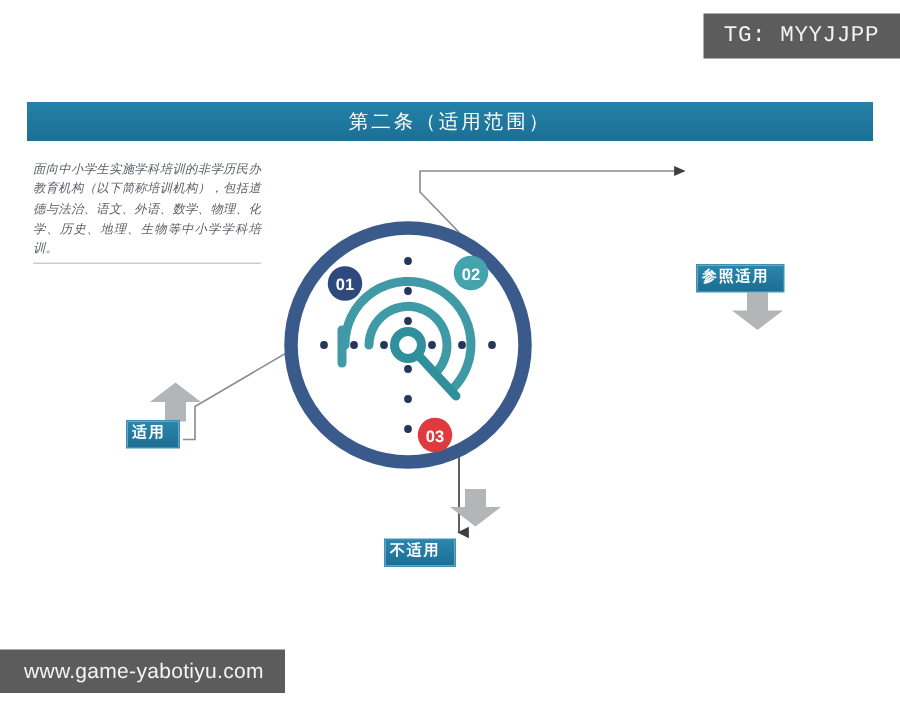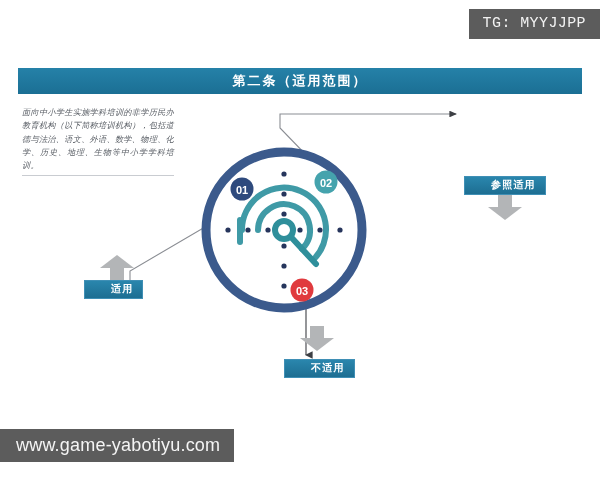--- a/index.html
+++ b/index.html
@@ -30,21 +30,21 @@
     font-family: Liberation Mono, monospace;
   }
 
   
   .watermark {
     position: absolute;
     left: 0px;
     bottom: 18px;
     background: #5c5c5c;
     color: #f4f4f4;
-    font-size: 18px;
+    font-size: 14px;
     letter-spacing: 0.2px;
     padding: 7px 14px 8px 16px;
     line-height: 1;
     white-space: nowrap;
   }
 
   
   .card {
     position: absolute;
     left: 18px;
@@ -55,21 +55,21 @@
 
   .title-bar {
     position: absolute;
     left: 0;
     top: 0;
     width: 564px;
     height: 26px;
     background: linear-gradient(180deg, #2581a8 0%, #1b6f94 100%);
     color: #ffffff;
     font-size: 13px;
-    font-weight: bold;
+    font-weight: normal;
     letter-spacing: 2px;
     display: flex;
     align-items: center;
     justify-content: center;
   }
 
   
   .txt {
     color: #5a5f66;
     font-size: 8.2px;
@@ -114,27 +114,27 @@
 
   
   .pill {
     position: absolute;
     background: linear-gradient(180deg, #2a86ad 0%, #1d6e92 100%);
     border: 1px solid #3f8fb5;
     color: #ffffff;
     font-size: 10px;
     font-weight: bold;
     letter-spacing: 1.2px;
-    padding: 3px 9px 4px 26px;
+    padding: 3px 9px 4px 3px;
     line-height: 1;
     white-space: nowrap;
   }
   .pill-applicable   { left: 66px;  top: 212px; }
   .pill-reference    { left: 446px; top: 108px; }
-  .pill-notapplicable{ left: 266px; top: 291px; }
+  .pill-notapplicable{ left: 238px; top: 291px; }
 
   
   .arrow {
     position: absolute;
     background: #b3b5b7;
   }
   .arrow .shaft { position:absolute; background:#b3b5b7; }
   .arrow .head  { position:absolute; width:0; height:0; }
 
   
@@ -163,21 +163,21 @@
   .arrow-down-center .head {
     left: 0; top: 12px;
     border-left: 17px solid transparent;
     border-right: 17px solid transparent;
     border-top: 13px solid #b3b5b7;
   }
 
   
   .radar-wrap {
     position: absolute;
-    left: 178px;
+    left: 166px;
     top: 74px;
     width: 176px;
     height: 176px;
   }
   .radar-wrap svg { display:block; }
 
   
   .connectors {
     position: absolute;
     left: 0; top: 0;

